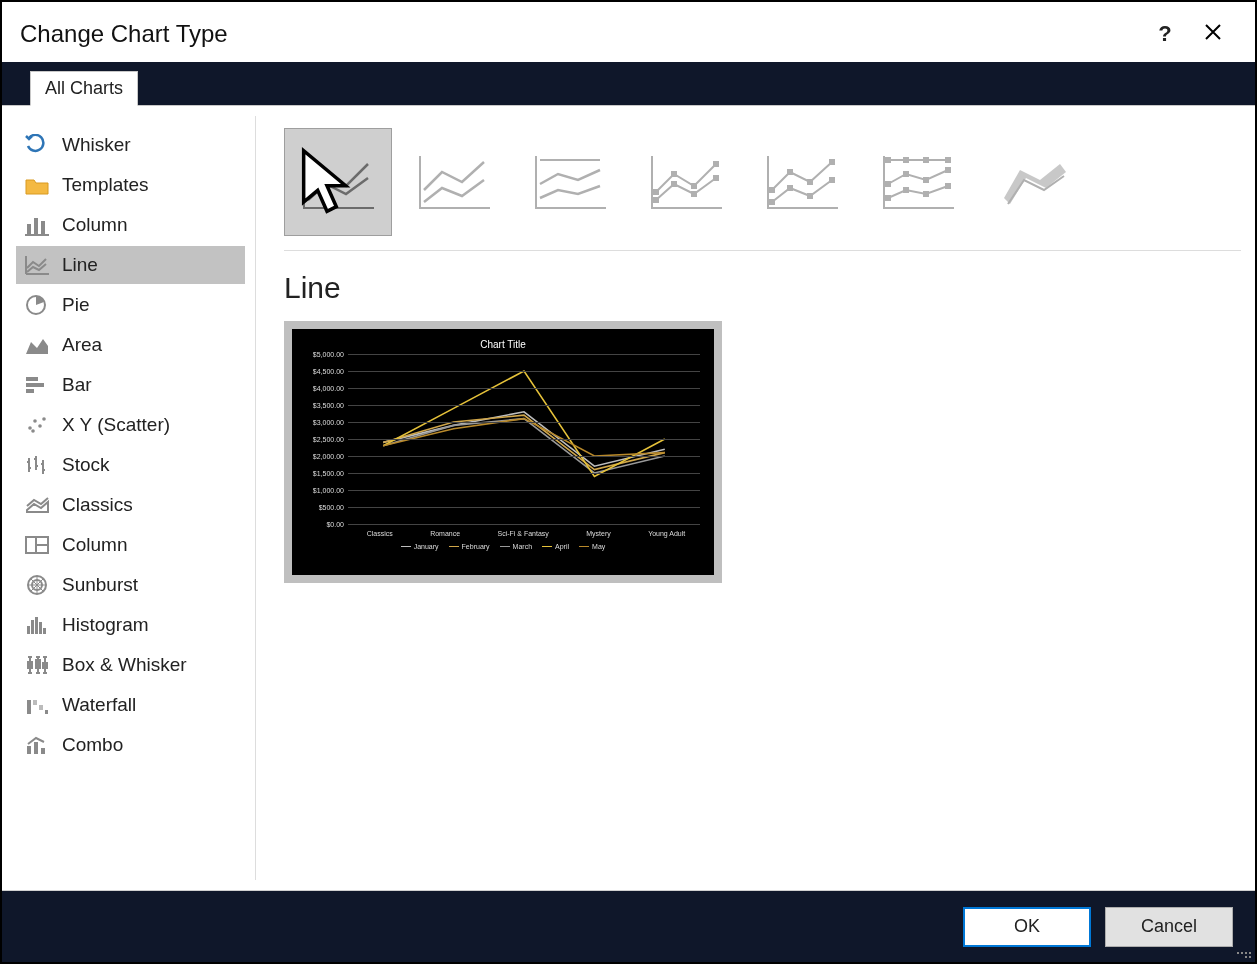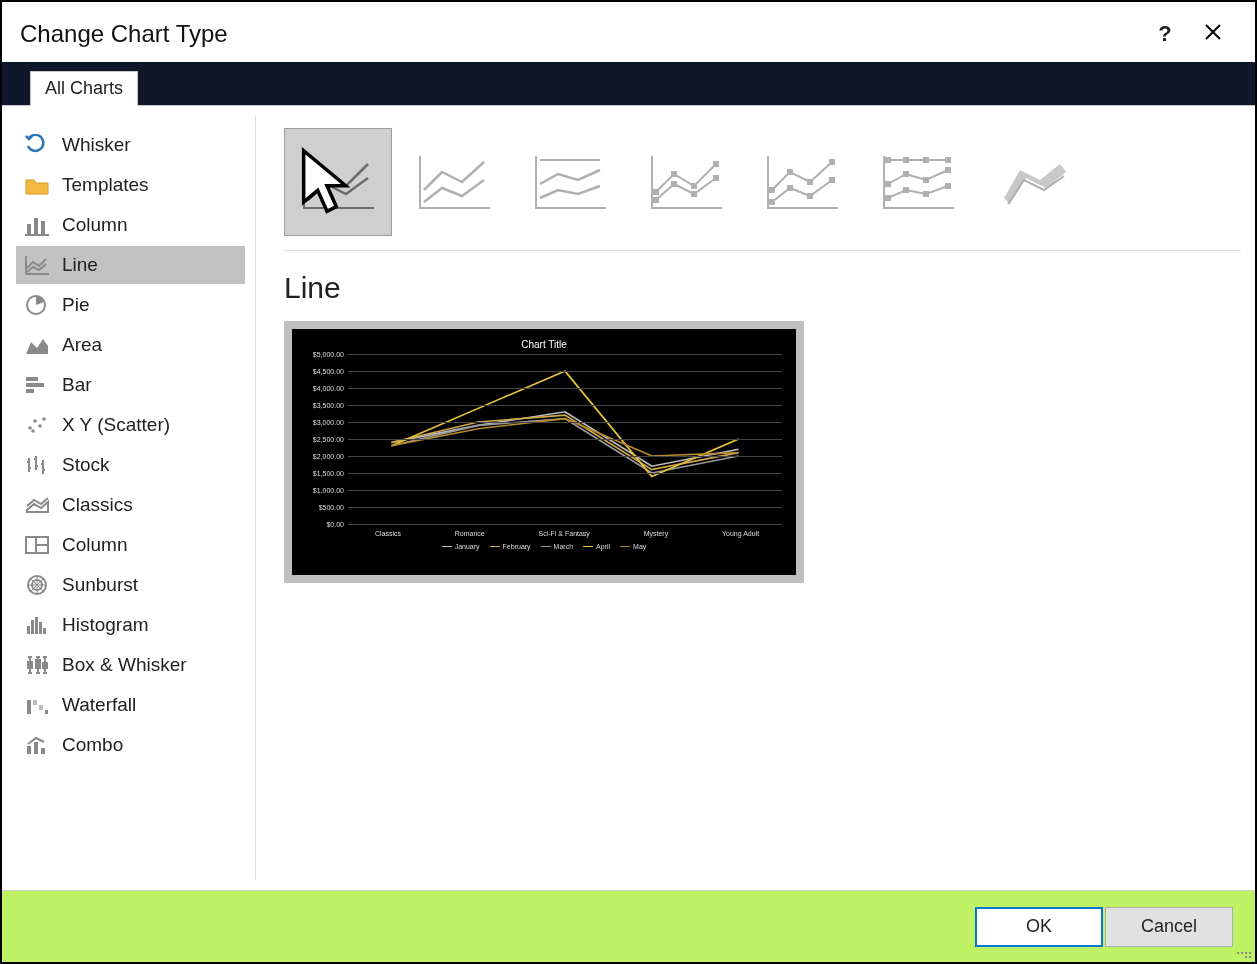--- a/index.html
+++ b/index.html
@@ -119,21 +119,21 @@
 
   .panel-heading {
     font-size: 30px;
     font-weight: 400;
     margin: 20px 0 16px 0;
     color: #222;
   }
 
   
   .preview {
-    width: 520px;
+    width: 438px;
     height: 262px;
     border: 8px solid #bfbfbf;
     background: #000;
     position: relative;
     padding: 10px 10px 4px 10px;
     color: #eee;
     font-size: 8px;
   }
   .preview .chart-title {
     text-align: center;
@@ -183,28 +183,28 @@
   .cursor-overlay {
     position:absolute;
     bottom:12px; right:22px;
     font-size:28px;
     color:#000;
     pointer-events:none;
   }
 
   
   .footer {
-    background: #bef264;
+    background: #0f172a;
     border-top: 1px solid #d0d0d0;
     height: 72px;
     display:flex;
     justify-content: flex-end;
     align-items: center;
     padding-right: 22px;
-    gap: 2px;
+    gap: 14px;
     position: relative;
   }
   .btn {
     width: 128px; height: 40px;
     border: 1px solid #adadad;
     background: #e1e1e1;
     font-size: 18px;
     color: #222;
     cursor: pointer;
     display:flex; align-items:center; justify-content:center;

